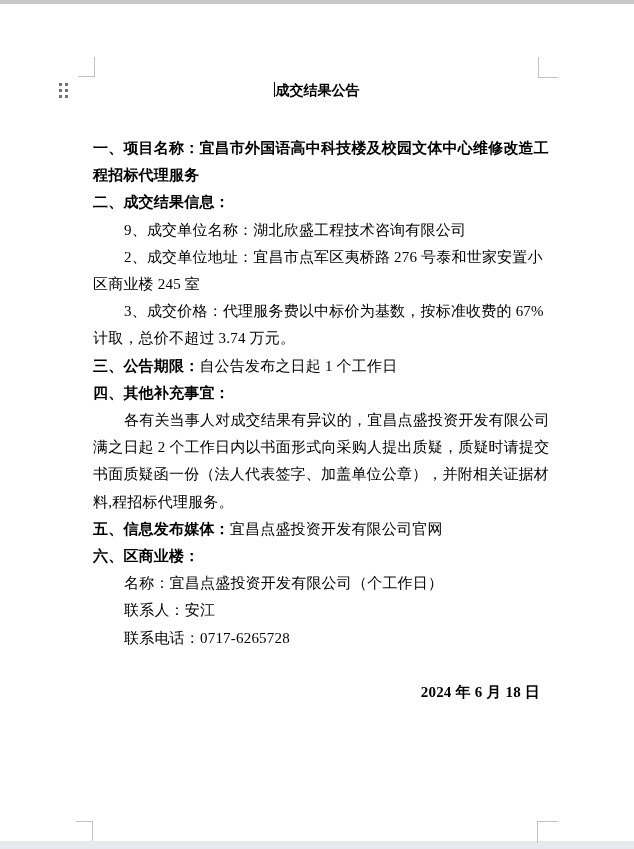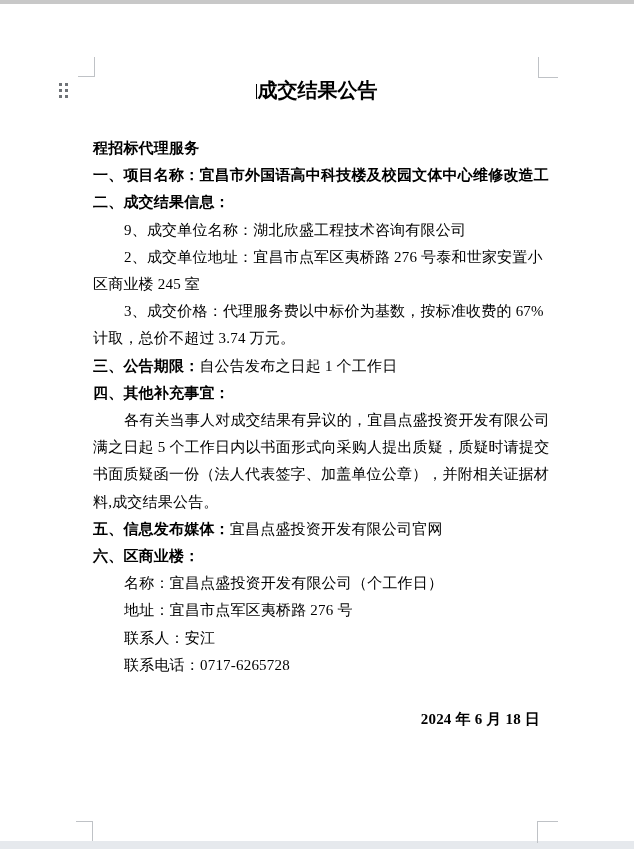--- a/index.html
+++ b/index.html
@@ -39,21 +39,21 @@
     display:grid;grid-template-columns:repeat(2,3px);grid-auto-rows:3px;
     column-gap:3px;row-gap:3px;cursor:move;
   }
   #drag-handle .dot{width:3px;height:3px;background:var(--dot);}
 
   #content{
     position:absolute;left:93px;top:80px;width:447px;
     font-size:15px;color:var(--ink);
   }
   #doc-title-line{
-    font-size:20px;font-weight:bold;text-align:center;
+    font-size:14px;font-weight:bold;text-align:center;
     line-height:21px;margin-bottom:34px;white-space:nowrap;
   }
   .caret{
     display:inline-block;width:1px;height:15px;background:var(--ink);
     vertical-align:-2px;margin-right:1px;
   }
   .line{line-height:27.2px;white-space:nowrap;letter-spacing:0.2px;}
   .line.indent{text-indent:31px;}
   .line.right{text-align:right;font-weight:bold;}
   .line .b{font-weight:bold;}
@@ -78,38 +78,37 @@
     <span class="dot"></span>
     <span class="dot"></span>
     <span class="dot"></span>
   </div>
 
   <div id="content">
     <div id="doc-title-line">
       <span class="caret"></span><span>成交结果公告</span>
     </div>
     <div id="doc-body">
+        <div class="line"><span class="b">一、项目名称：宜昌市外国语高中科技楼及校园文体中心维修改造工</span></div>
         <div class="line"><span class="b">程招标代理服务</span></div>
-        <div class="line"><span class="b">一、项目名称：宜昌市外国语高中科技楼及校园文体中心维修改造工</span></div>
         <div class="line"><span class="b">二、成交结果信息：</span></div>
         <div class="line indent"><span>9、成交单位名称：湖北欣盛工程技术咨询有限公司</span></div>
         <div class="line indent"><span>2、成交单位地址：宜昌市点军区夷桥路 276 号泰和世家安置小</span></div>
         <div class="line"><span>区商业楼 245 室</span></div>
         <div class="line indent"><span>3、成交价格：代理服务费以中标价为基数，按标准收费的 67%</span></div>
         <div class="line"><span>计取，总价不超过 3.74 万元。</span></div>
         <div class="line"><span class="b">三、公告期限：</span><span>自公告发布之日起 1 个工作日</span></div>
         <div class="line"><span class="b">四、其他补充事宜：</span></div>
         <div class="line indent"><span>各有关当事人对成交结果有异议的，宜昌点盛投资开发有限公司</span></div>
-        <div class="line"><span>满之日起 5 个工作日内以书面形式向采购人提出质疑，质疑时请提交</span></div>
+        <div class="line"><span>满之日起 2 个工作日内以书面形式向采购人提出质疑，质疑时请提交</span></div>
         <div class="line"><span>书面质疑函一份（法人代表签字、加盖单位公章），并附相关证据材</span></div>
-        <div class="line"><span>料,成交结果公告。</span></div>
+        <div class="line"><span>料,程招标代理服务。</span></div>
         <div class="line"><span class="b">五、信息发布媒体：</span><span>宜昌点盛投资开发有限公司官网</span></div>
         <div class="line"><span class="b">六、区商业楼：</span></div>
         <div class="line indent"><span>名称：宜昌点盛投资开发有限公司（个工作日）</span></div>
-        <div class="line indent"><span>地址：宜昌市点军区夷桥路 276 号</span></div>
         <div class="line indent"><span>联系人：安江</span></div>
         <div class="line indent"><span>联系电话：0717-6265728</span></div>
         <div class="line">&nbsp;</div>
         <div class="line right"><span>2024 年 6 月 18 日</span></div>
       </div>
   </div>
 
 </div>
 
 </body></html>

